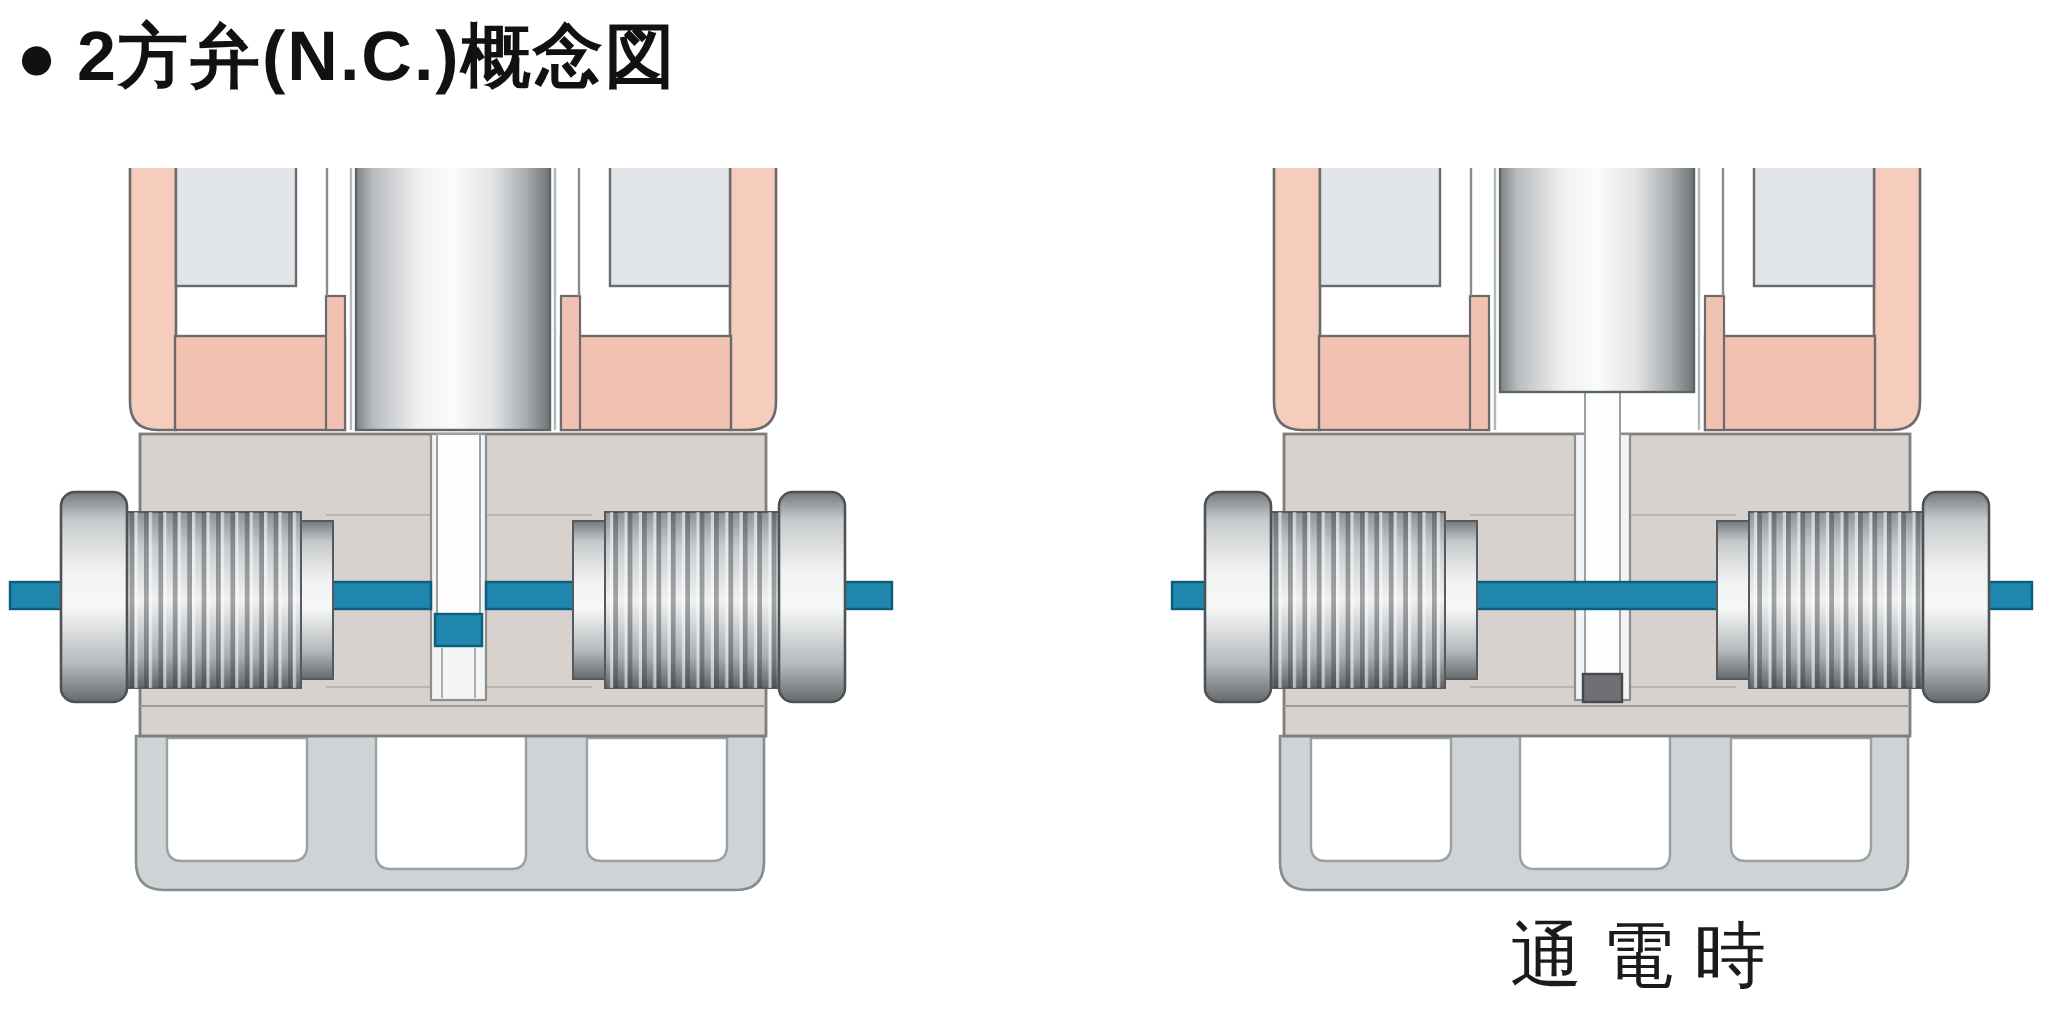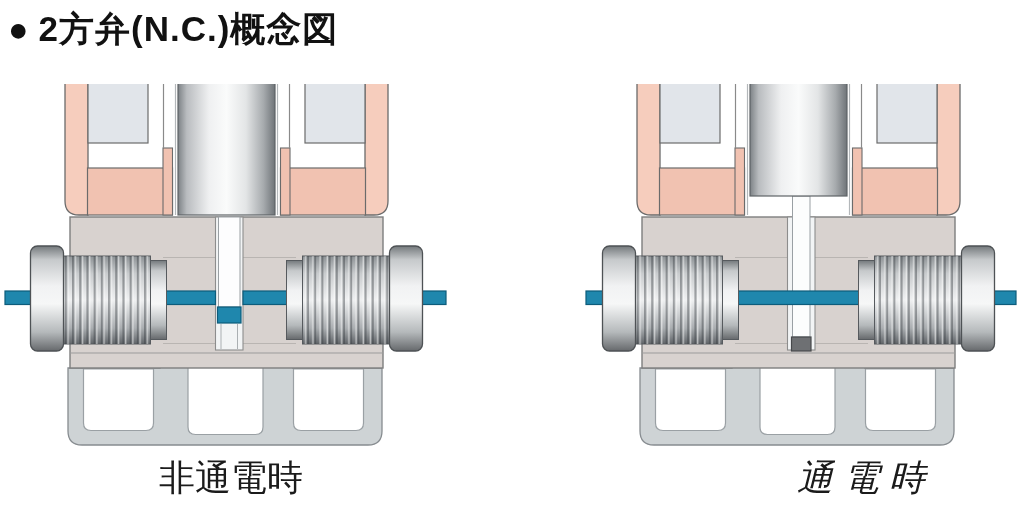--- a/index.html
+++ b/index.html
@@ -12,21 +12,21 @@
     color:var(--ink,#111);font-weight:bold;white-space:nowrap;
   }
   .title .bullet{font-size:34px;line-height:1;}
   .title .text{font-size:35px;line-height:1.2;letter-spacing:1px;}
   .diagram-svg{position:absolute;left:0;top:84px;width:1024px;height:366px;}
   .state-label{
     position:absolute;top:458px;transform:translateX(-50%);
     font-size:36px;color:#1b1b1b;white-space:nowrap;line-height:1.1;
   }
   .state-label.left{left:231px;}
-  .state-label.right{left:866px;letter-spacing:10px;font-style:italic;}
+  .state-label.right{left:824px;letter-spacing:10px;}
 </style>
 </head>
 <body>
 
 <div class="page">
 
   <div class="title">
     <span class="bullet">●</span>
     <span class="text">2方弁(N.C.)概念図</span>
   </div>
@@ -118,16 +118,15 @@
       <use href="#lowerBody"></use>
       <rect x="220.5" y="196" width="17.5" height="141" fill="#fcfdfd" stroke="#9aa0a4" stroke-width="1"></rect>
       <rect x="219.5" y="337" width="19.5" height="14" fill="var(--tip)" stroke="#47494c" stroke-width="1.2"></rect>
       <rect x="14" y="291" width="430" height="13.5" fill="var(--blue)" stroke="var(--blueDark)" stroke-width="1.2"></rect>
       <use href="#ports"></use>
       <rect x="178" y="78" width="97" height="118" fill="url(#gradPlunger)" stroke="#5e6366" stroke-width="1.2"></rect>
       <use href="#coil"></use>
     </g>
   </svg>
 
-  <div class="state-label left">非通電時</div>
   <div class="state-label right">通電時</div>
 
 </div>
 
 </body></html>

